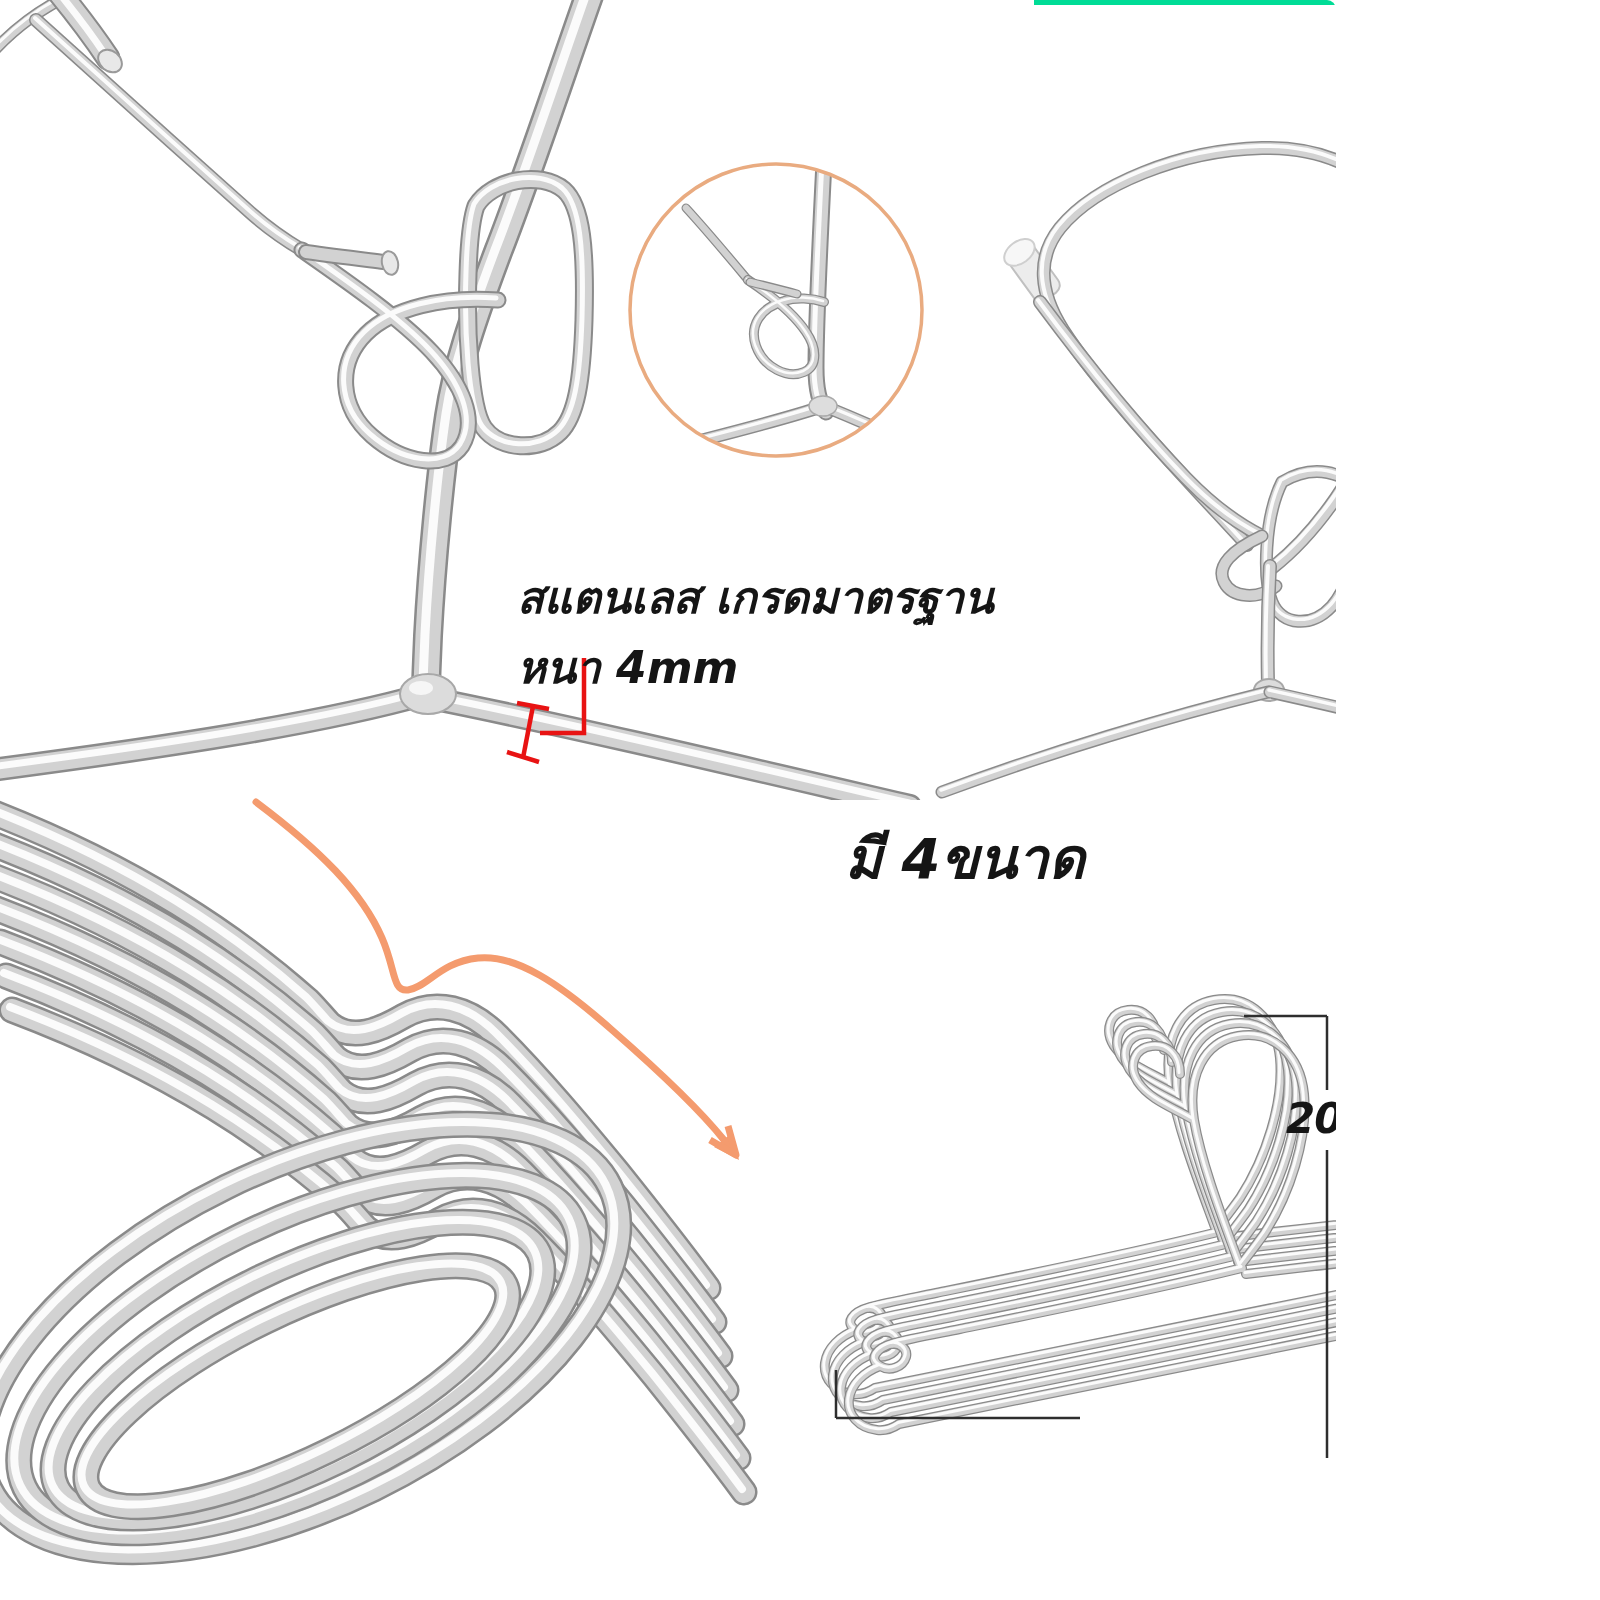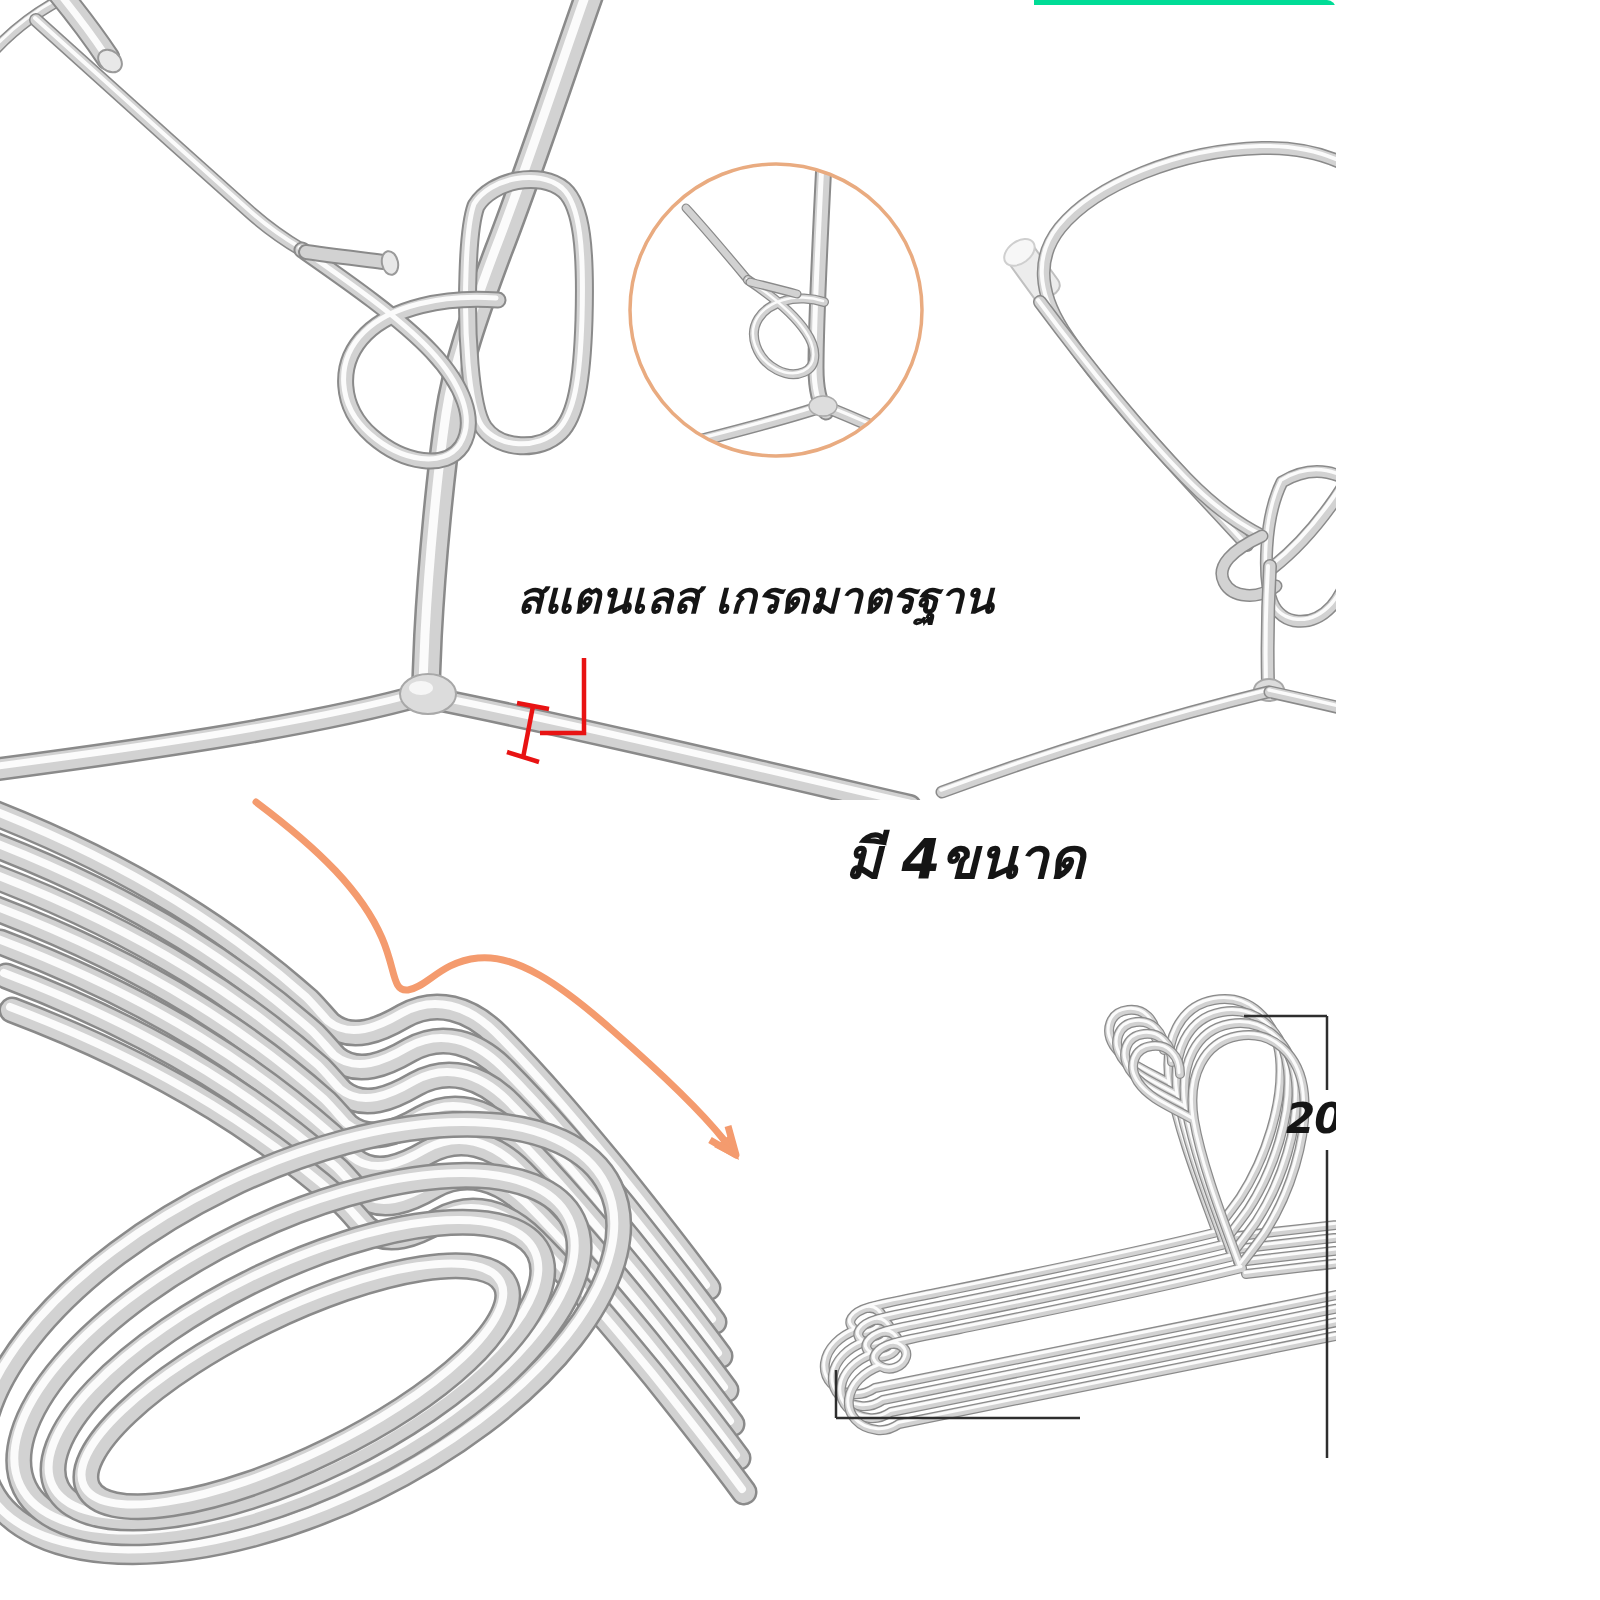--- a/index.html
+++ b/index.html
@@ -221,16 +221,17 @@
       <path d="M 836,1418 H 1080"></path>
       <path d="M 1346,1418 H 1542"></path>
       <path d="M 1542,1418 V 1254"></path>
     </g>
   </g>
 </svg>
 
 <div id="tealbar" style="background: rgb(0, 220, 150);"></div>
 
 <div class="lbl thai" id="mat1">สแตนเลส เกรดมาตรฐาน</div>
+<div class="lbl thai" id="mat2">หนา 4mm</div>
 <div class="lbl" id="sizes">มี 4ขนาด</div>
 <div class="lbl" id="dimh">20/20/20/22cm</div>
 
 </div>
 
 </body></html>

